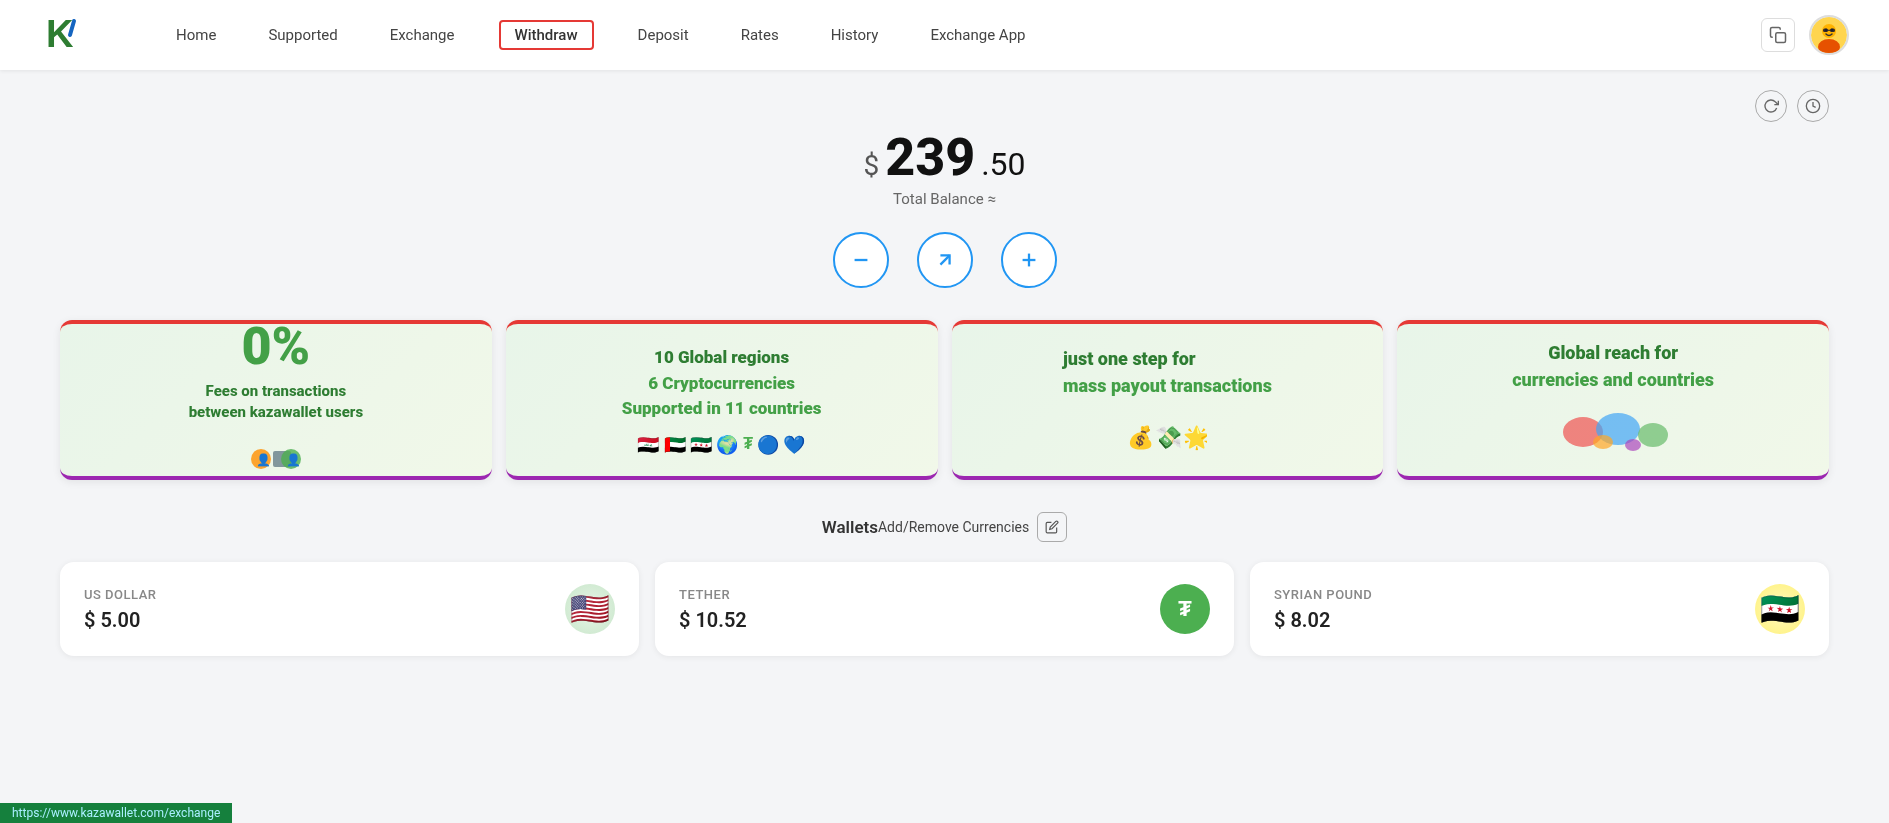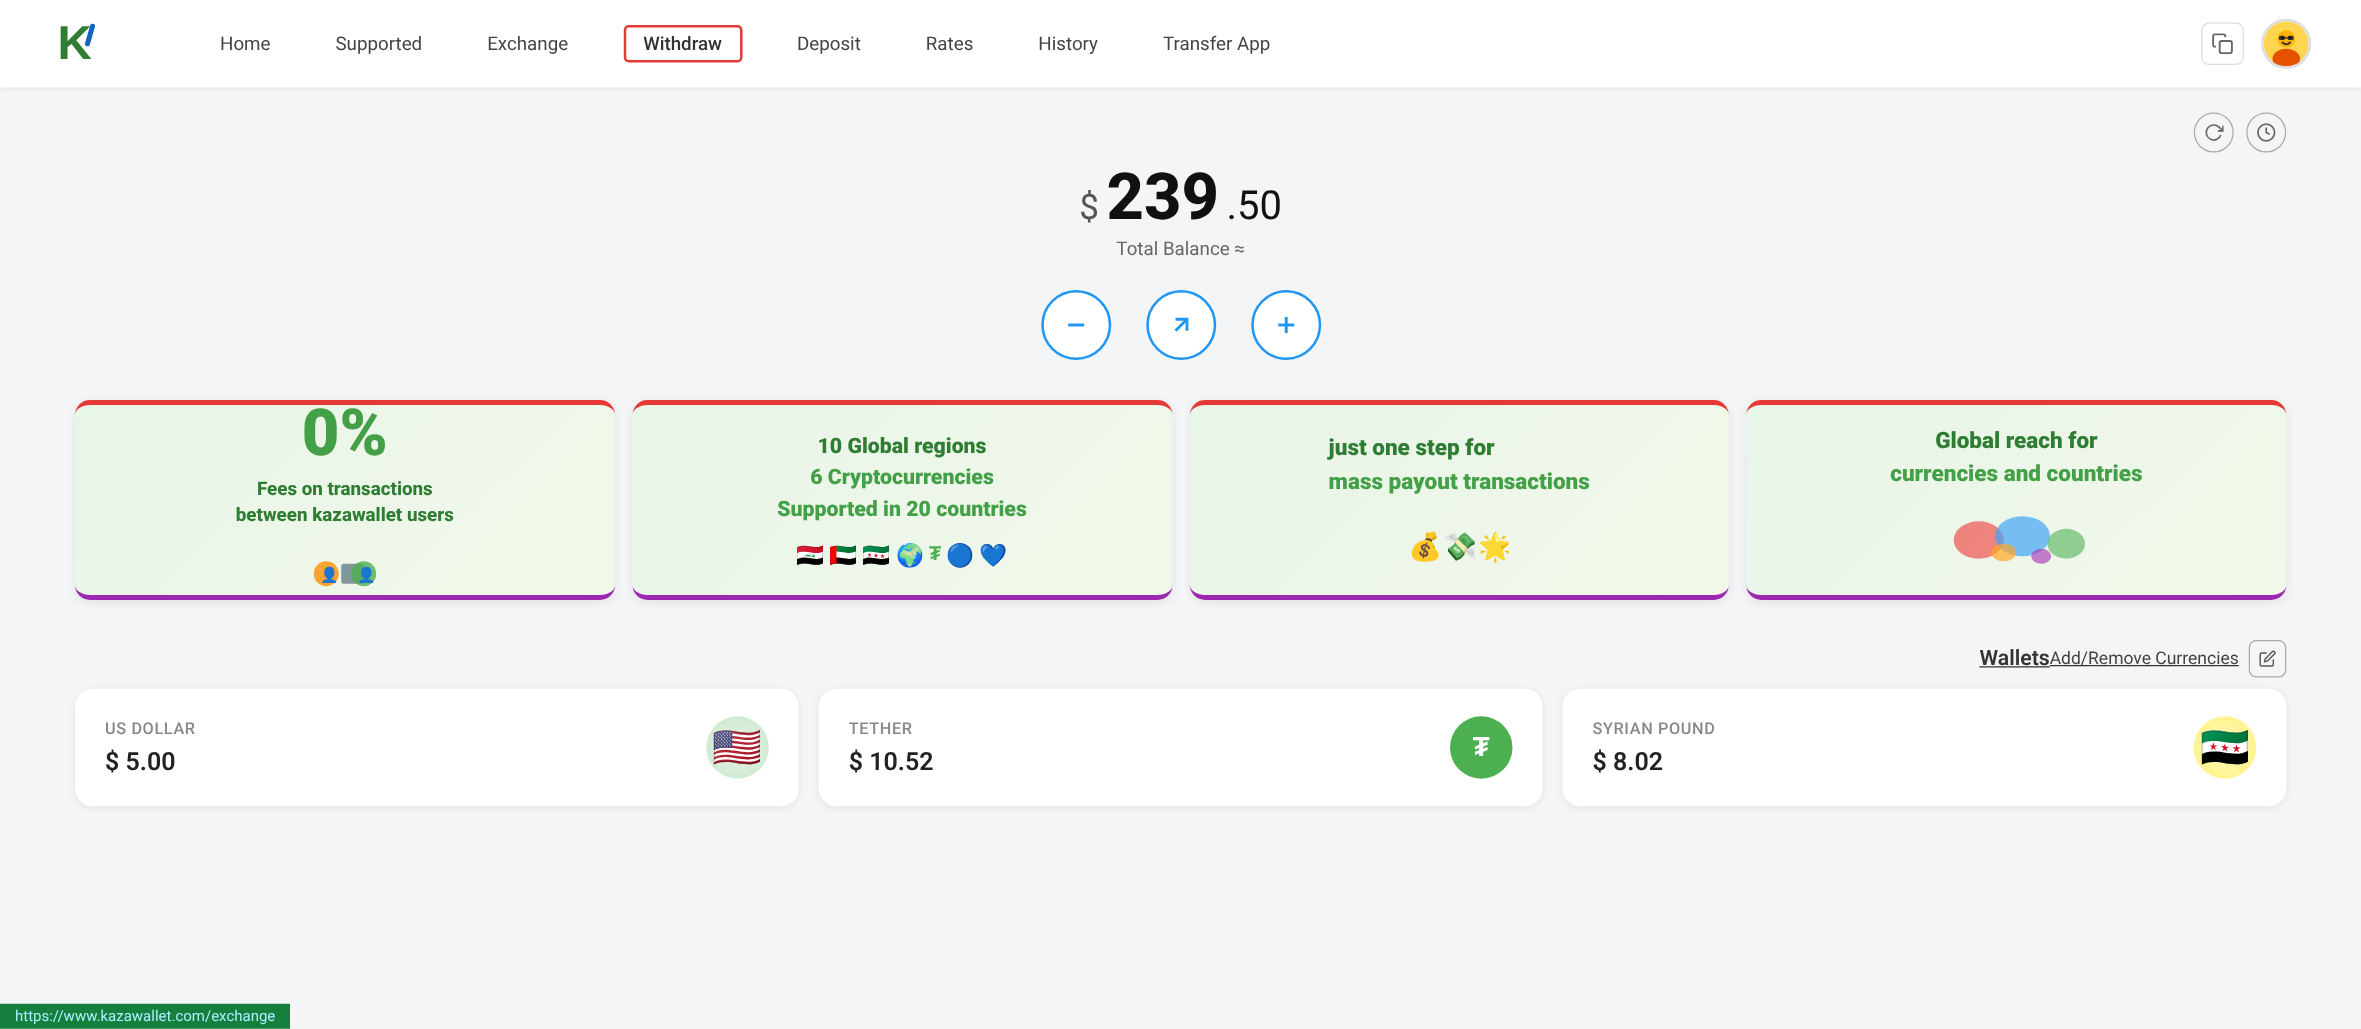--- a/index.html
+++ b/index.html
@@ -188,23 +188,22 @@
       display: flex;
       flex-direction: column;
       align-items: center;
       gap: 8px;
     }
 
     
     .wallets-header {
       display: flex;
       align-items: center;
-      justify-content: flex-end;
-      margin-bottom: 9px;
-      text-decoration: underline;
+      justify-content: center;
+      margin-bottom: 20px;
     }
     .wallets-title {
       font-size: 17px;
       font-weight: 600;
       color: #333;
     }
     .edit-icon-box {
       width: 30px;
       height: 30px;
       border: 1.5px solid #aaa;
@@ -314,21 +313,21 @@
     </svg>
   </div>
   <div class="nav-links">
     <a class="nav-link">Home</a>
     <a class="nav-link">Supported</a>
     <a class="nav-link">Exchange</a>
     <a class="nav-link active">Withdraw</a>
     <a class="nav-link">Deposit</a>
     <a class="nav-link">Rates</a>
     <a class="nav-link">History</a>
-    <a class="nav-link">Transfer App</a>
+    <a class="nav-link">Exchange App</a>
   </div>
   <div class="nav-right">
     <div class="nav-icon-btn" title="Copy">
       <svg width="18" height="18" viewBox="0 0 24 24" fill="none" stroke="#666" stroke-width="2">
         <rect x="9" y="9" width="13" height="13" rx="2" ry="2"></rect>
         <path d="M5 15H4a2 2 0 0 1-2-2V4a2 2 0 0 1 2-2h9a2 2 0 0 1 2 2v1"></path>
       </svg>
     </div>
     <div class="avatar-circle">
 
@@ -415,21 +414,21 @@
           </svg>
         </div>
       </div>
     </div>
 
     <div class="promo-card" style="background: linear-gradient(135deg, #e8f5e9 0%, #f1f8e9 100%);">
       <div class="promo-inner">
         <div style="font-size:17px;font-weight:900;color:#2e7d32;text-align:center;line-height:1.5;">
           10 Global regions<br>
           <span style="color:#43a047;">6 Cryptocurrencies</span><br>
-          <span style="color:#43a047;">Supported in 20 countries</span>
+          <span style="color:#43a047;">Supported in 11 countries</span>
         </div>
         <div class="promo-icons">
           <span class="flag-small">🇮🇶</span>
           <span class="flag-small">🇦🇪</span>
           <span class="flag-small">🇸🇾</span>
           <span class="flag-small">🌍</span>
           <span class="flag-small" style="color:#4caf50;font-weight:700;font-size:16px;">₮</span>
           <span class="flag-small">🔵</span>
           <span class="flag-small">💙</span>
         </div>

